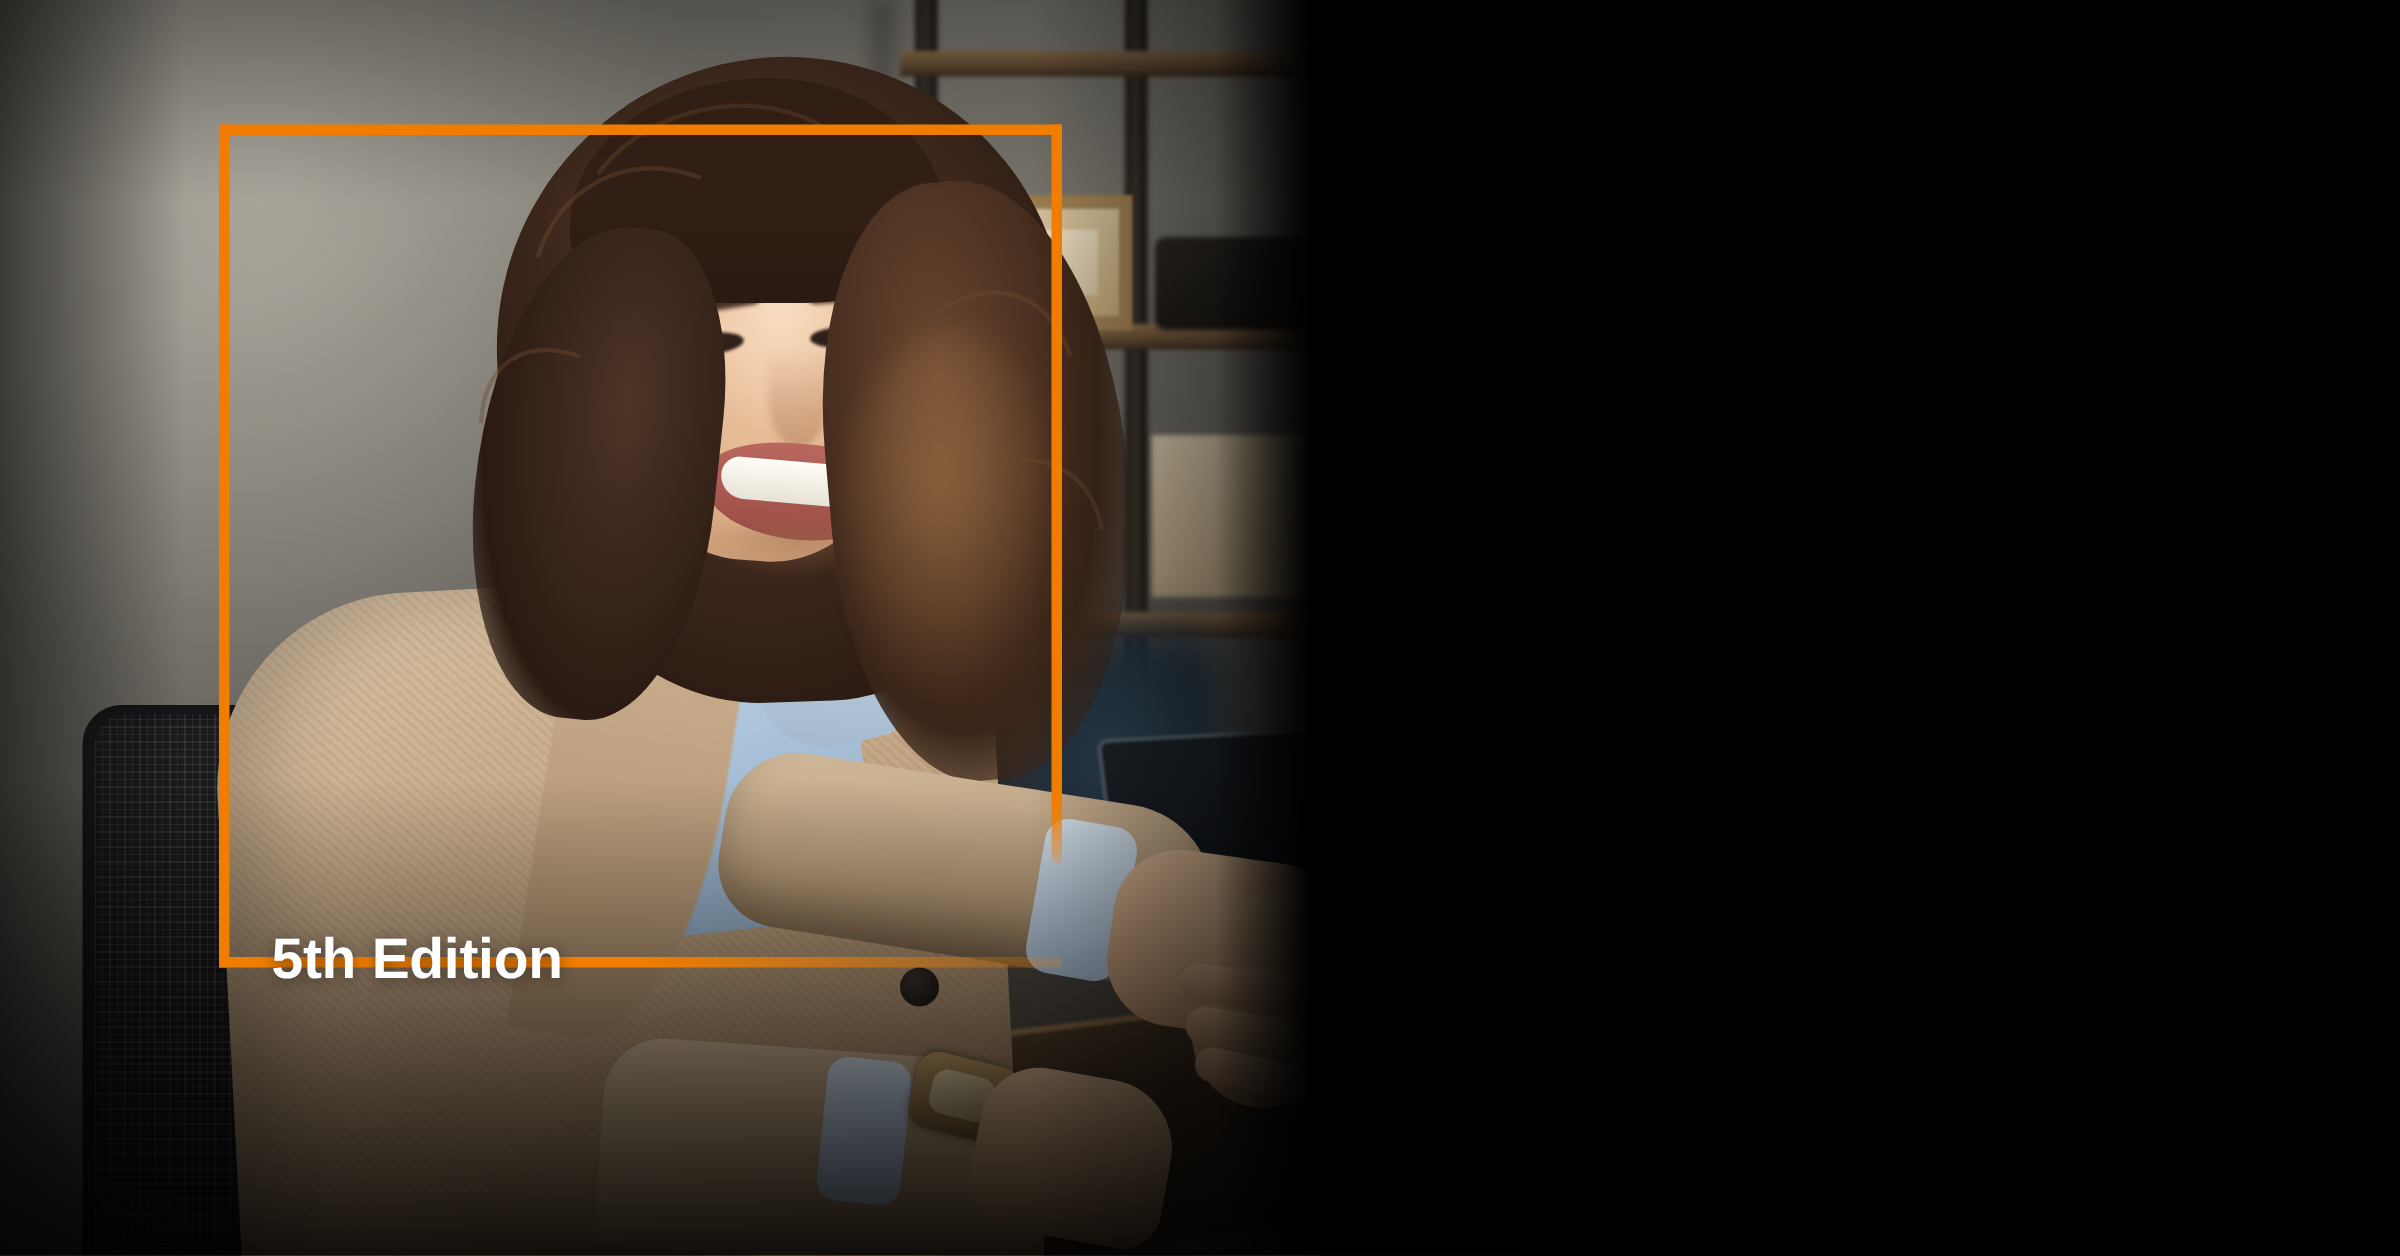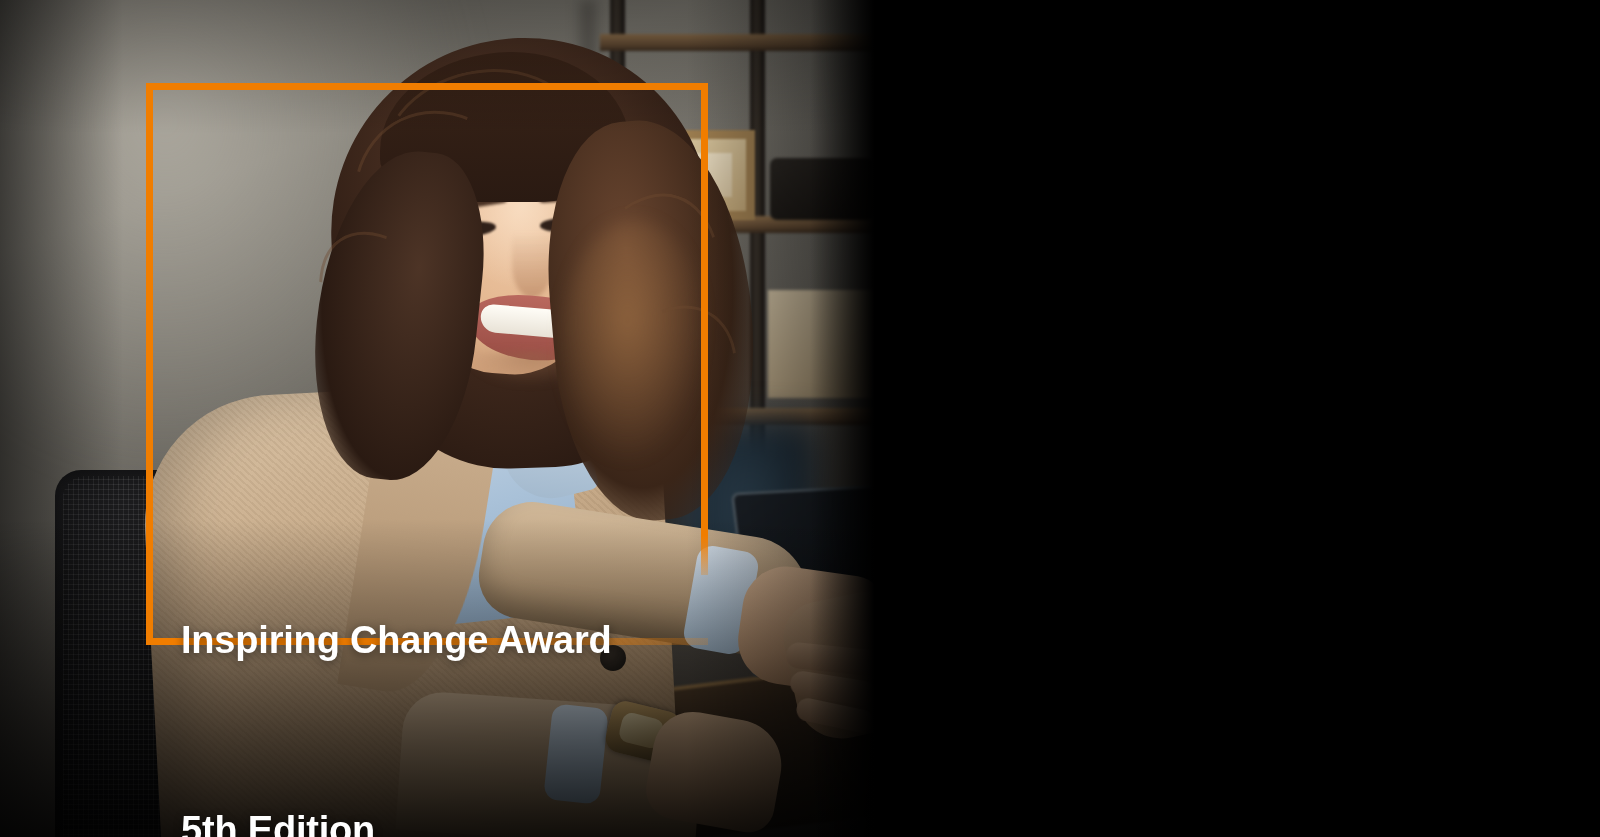--- a/index.html
+++ b/index.html
@@ -486,21 +486,20 @@
     </div>
 
     <div class="frame">
       <div class="frame-line frame-top"></div>
       <div class="frame-line frame-left"></div>
       <div class="frame-line frame-right"></div>
       <div class="frame-line frame-bottom"></div>
     </div>
 
     <div class="photo-caption">
-      <span class="cap-line">Inspiring Change Award</span>
       <span class="cap-line">5th Edition</span>
     </div>
   </div>
 
   <div class="content-panel">
 
     <div class="partners">
 
       
 

